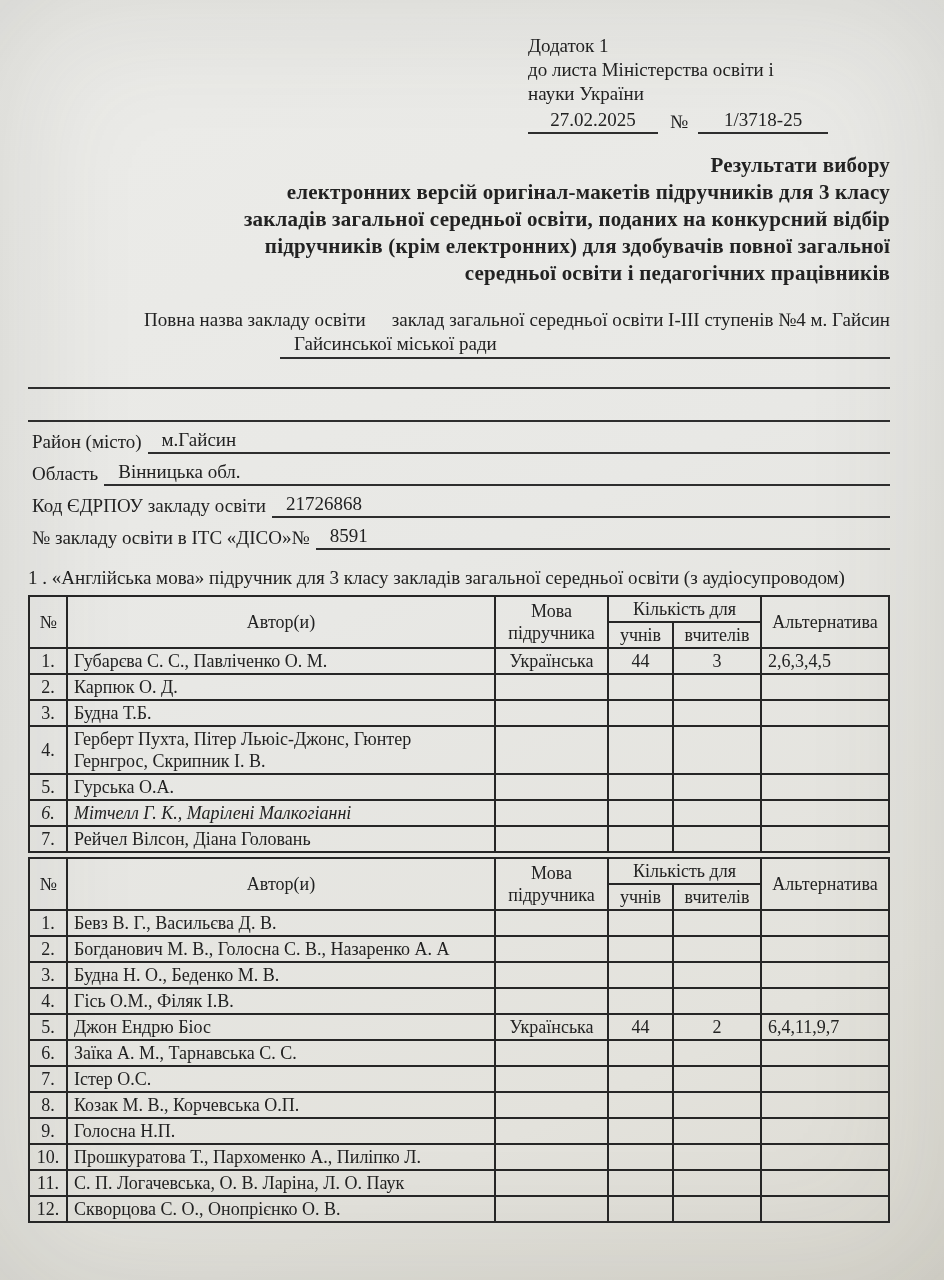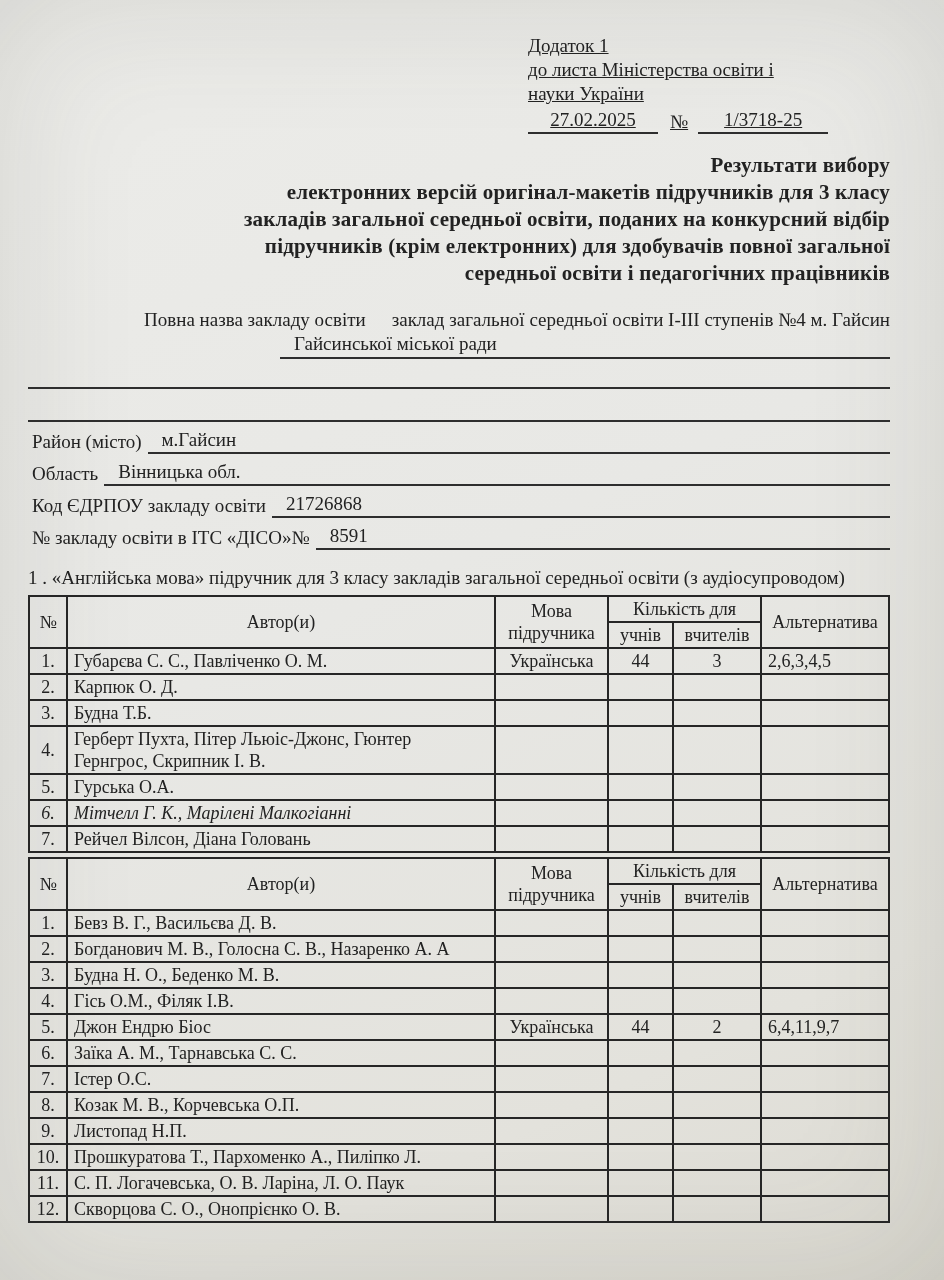--- a/index.html
+++ b/index.html
@@ -9,21 +9,21 @@
     margin:0 auto;
     background:linear-gradient(155deg,#ecece9 0%, #e8e8e5 45%, #e3e2dc 80%, #dcdad2 100%);
     box-shadow: inset 0 0 140px rgba(70,68,58,0.14);
     font-family:"Liberation Serif","DejaVu Serif",serif;
     color:#222;
     overflow:hidden;
   }
   .content { padding:34px 54px 0 28px; }
 
   
-  .corner-header { margin-left:500px; font-size:19px; line-height:24px;text-decoration:underline; }
+  .corner-header { margin-left:500px; font-size:19px; line-height:24px; }
   .date-row { display:flex; align-items:flex-end; margin-top:2px; font-size:19px; }
   .uline { border-bottom:2px solid #2e2e2e; text-align:center; }
   .date-val { width:130px; }
   .no-label { margin:0 10px 0 12px; }
   .num-val { width:130px; }
 
   
   .title { margin-top:18px; text-align:right; font-weight:bold; font-size:21px; line-height:27px; letter-spacing:0.2px; }
 
   
@@ -274,21 +274,21 @@
           <tr>
             <td class="td-no">8.</td>
             <td class="td-authors">Козак М. В., Корчевська О.П.</td>
             <td class="td-center"></td>
             <td class="td-center"></td>
             <td class="td-center"></td>
             <td class="td-alt"></td>
           </tr>
           <tr>
             <td class="td-no">9.</td>
-            <td class="td-authors">Листопад Н.П.</td>
+            <td class="td-authors">Голосна Н.П.</td>
             <td class="td-center"></td>
             <td class="td-center"></td>
             <td class="td-center"></td>
             <td class="td-alt"></td>
           </tr>
           <tr>
             <td class="td-no">10.</td>
             <td class="td-authors">Прошкуратова Т., Пархоменко А., Пиліпко Л.</td>
             <td class="td-center"></td>
             <td class="td-center"></td>

